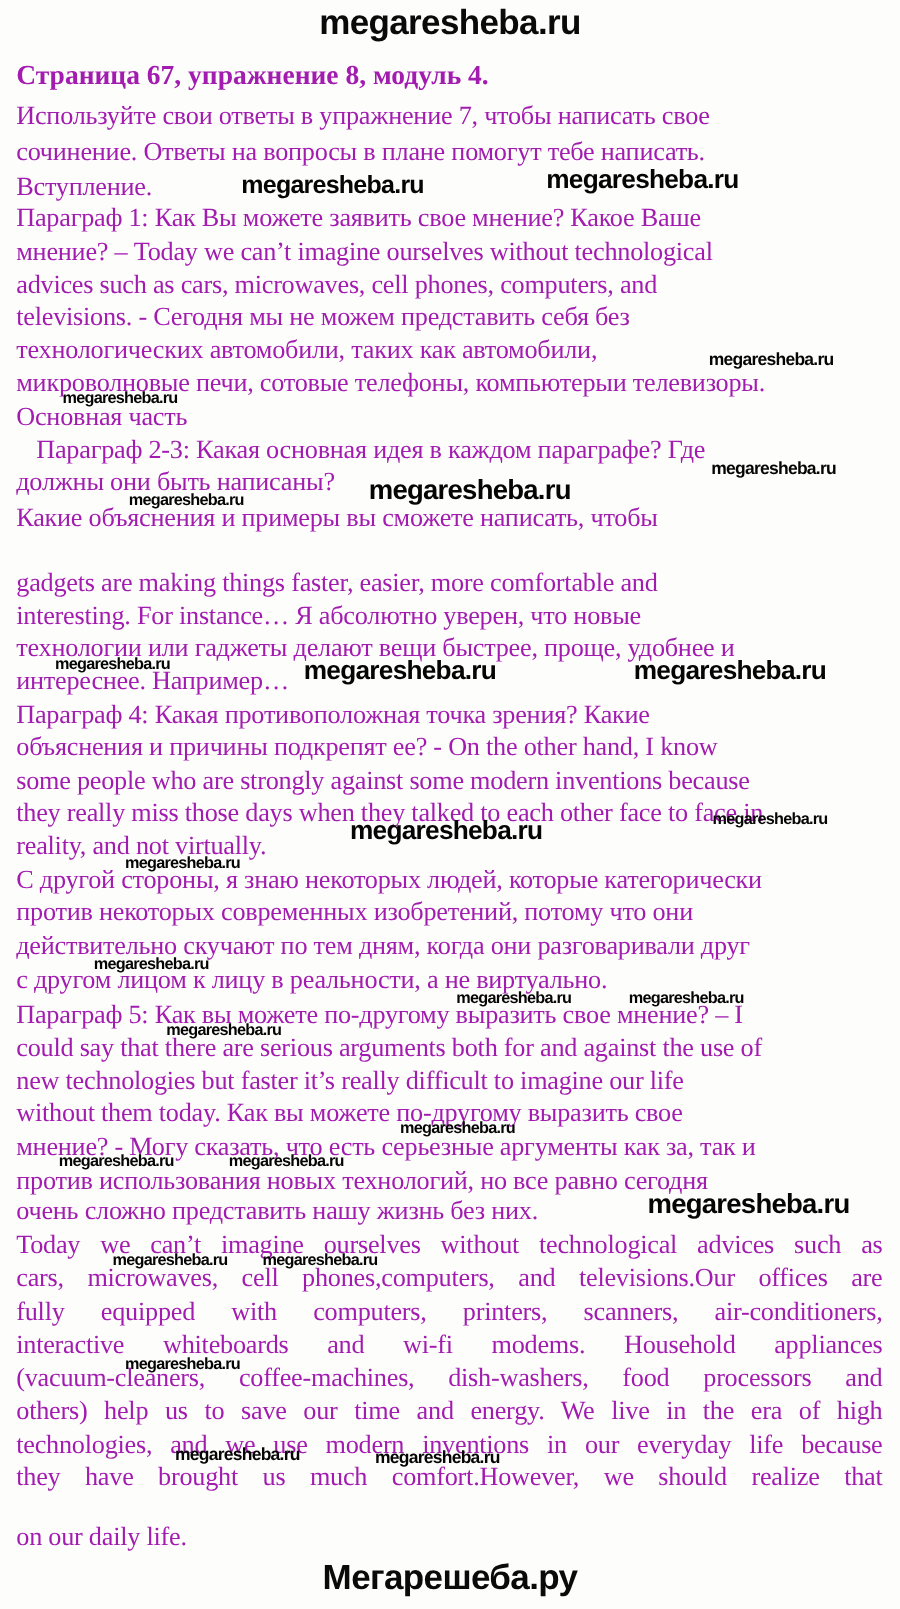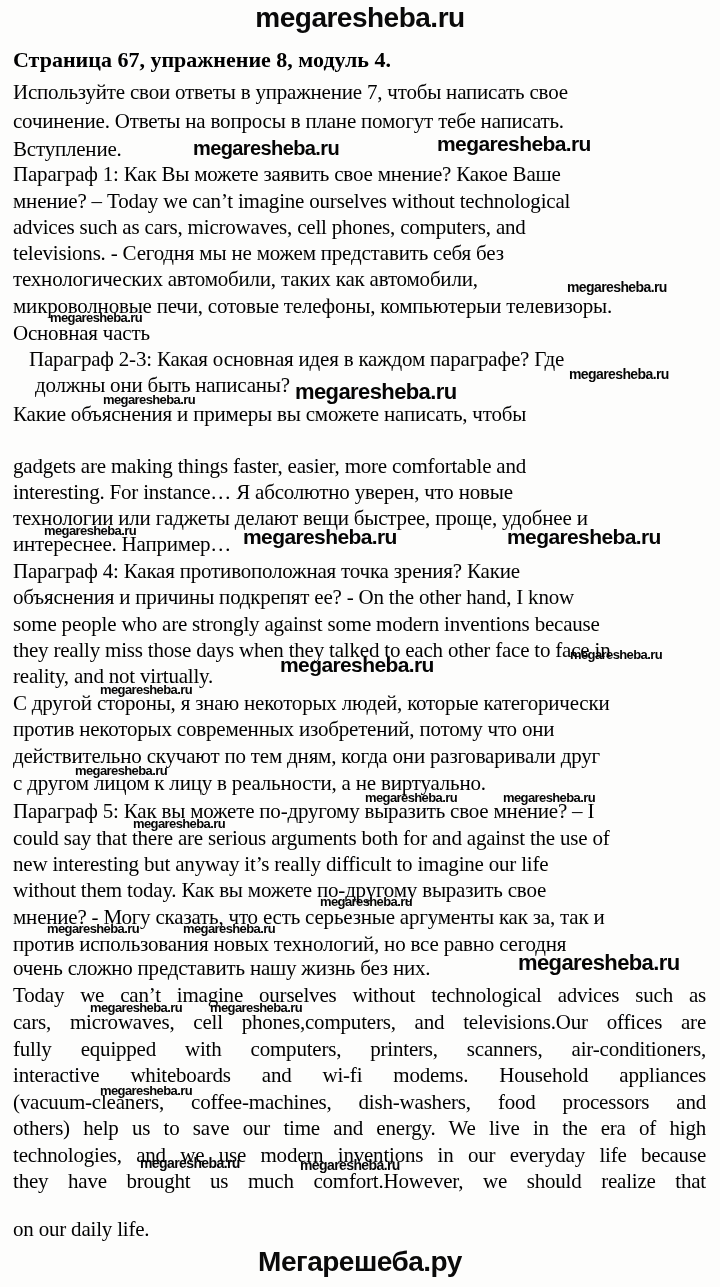--- a/index.html
+++ b/index.html
@@ -18,21 +18,21 @@
     position: absolute; top: 2px; left: 0; width: 720px;
     text-align: center;
     font-family: "Liberation Sans", sans-serif;
     font-weight: bold; font-size: 28px; color: #0a0a0a;
     letter-spacing: -0.5px;
   }
   .doc-body { position: absolute; inset: 0; }
   .line {
     position: absolute; left: 13px;
     font-size: 21px; line-height: 23px;
-    color: #000000;
+    color: #a21caf;
     white-space: nowrap;
     letter-spacing: -0.2px;
     font-family: "Liberation Serif", serif;
   }
   .line.title {
     font-weight: bold; font-size: 22px; letter-spacing: 0;
   }
   .line.justify {
     width: 693px;
     white-space: normal;
@@ -67,38 +67,38 @@
       <div class="line" style="top: 110px;">сочинение. Ответы на вопросы в плане помогут тебе написать.</div>
       <div class="line" style="top: 138px;">Вступление.</div>
       <div class="line" style="top: 163px;">Параграф 1: Как Вы можете заявить свое мнение? Какое Ваше</div>
       <div class="line" style="top: 190px;">мнение? – Today we can’t imagine ourselves without technological</div>
       <div class="line" style="top: 216px;">advices such as cars, microwaves, cell phones, computers, and</div>
       <div class="line" style="top: 242px;">televisions. - Сегодня мы не можем представить себя без</div>
       <div class="line" style="top: 268px;">технологических автомобили, таких как автомобили,</div>
       <div class="line" style="top: 295px;">микроволновые печи, сотовые телефоны, компьютерыи телевизоры.</div>
       <div class="line" style="top: 322px;">Основная часть</div>
       <div class="line" style="top: 348px; margin-left: 16px;">Параграф 2-3: Какая основная идея в каждом параграфе? Где</div>
-      <div class="line" style="top: 374px; margin-left: 22px;">должны они быть написаны?</div>
+      <div class="line" style="top: 374px;">должны они быть написаны?</div>
       <div class="line" style="top: 403px;">Какие объяснения и примеры вы сможете написать, чтобы</div>
       <div class="line" style="top: 455px;">gadgets are making things faster, easier, more comfortable and</div>
       <div class="line" style="top: 481px;">interesting. For instance… Я абсолютно уверен, что новые</div>
       <div class="line" style="top: 507px;">технологии или гаджеты делают вещи быстрее, проще, удобнее и</div>
       <div class="line" style="top: 533px;">интереснее. Например…</div>
       <div class="line" style="top: 560px;">Параграф 4: Какая противоположная точка зрения? Какие</div>
       <div class="line" style="top: 586px;">объяснения и причины подкрепят ее? - On the other hand, I know</div>
       <div class="line" style="top: 613px;">some people who are strongly against some modern inventions because</div>
       <div class="line" style="top: 665px;">reality, and not virtually.</div>
       <div class="line" style="top: 639px;">they really miss those days when they talked to each other face to face in</div>
       <div class="line" style="top: 692px;">С другой стороны, я знаю некоторых людей, которые категорически</div>
       <div class="line" style="top: 718px;">против некоторых современных изобретений, потому что они</div>
       <div class="line" style="top: 745px;">действительно скучают по тем дням, когда они разговаривали друг</div>
       <div class="line" style="top: 772px;">с другом лицом к лицу в реальности, а не виртуально.</div>
       <div class="line" style="top: 800px;">Параграф 5: Как вы можете по-другому выразить свое мнение? – I</div>
       <div class="line" style="top: 827px;">could say that there are serious arguments both for and against the use of</div>
-      <div class="line" style="top: 853px;">new interesting but anyway it’s really difficult to imagine our life</div>
+      <div class="line" style="top: 853px;">new technologies but faster it’s really difficult to imagine our life</div>
       <div class="line" style="top: 879px;">without them today. Как вы можете по-другому выразить свое</div>
       <div class="line" style="top: 906px;">мнение? - Могу сказать, что есть серьезные аргументы как за, так и</div>
       <div class="line" style="top: 933px;">против использования новых технологий, но все равно сегодня</div>
       <div class="line" style="top: 957px;">очень сложно представить нашу жизнь без них.</div>
       <div class="line justify" style="top: 984px;">Today we can’t imagine ourselves without technological advices such as</div>
       <div class="line justify" style="top: 1011px;">cars, microwaves, cell phones,computers, and televisions.Our offices are</div>
       <div class="line justify" style="top: 1038px;">fully equipped with computers, printers, scanners, air-conditioners,</div>
       <div class="line justify" style="top: 1064px;">interactive whiteboards and wi-fi modems. Household appliances</div>
       <div class="line justify" style="top: 1091px;">(vacuum-cleaners, coffee-machines, dish-washers, food processors and</div>
       <div class="line justify" style="top: 1117px;">others) help us to save our time and energy. We live in the era of high</div>

